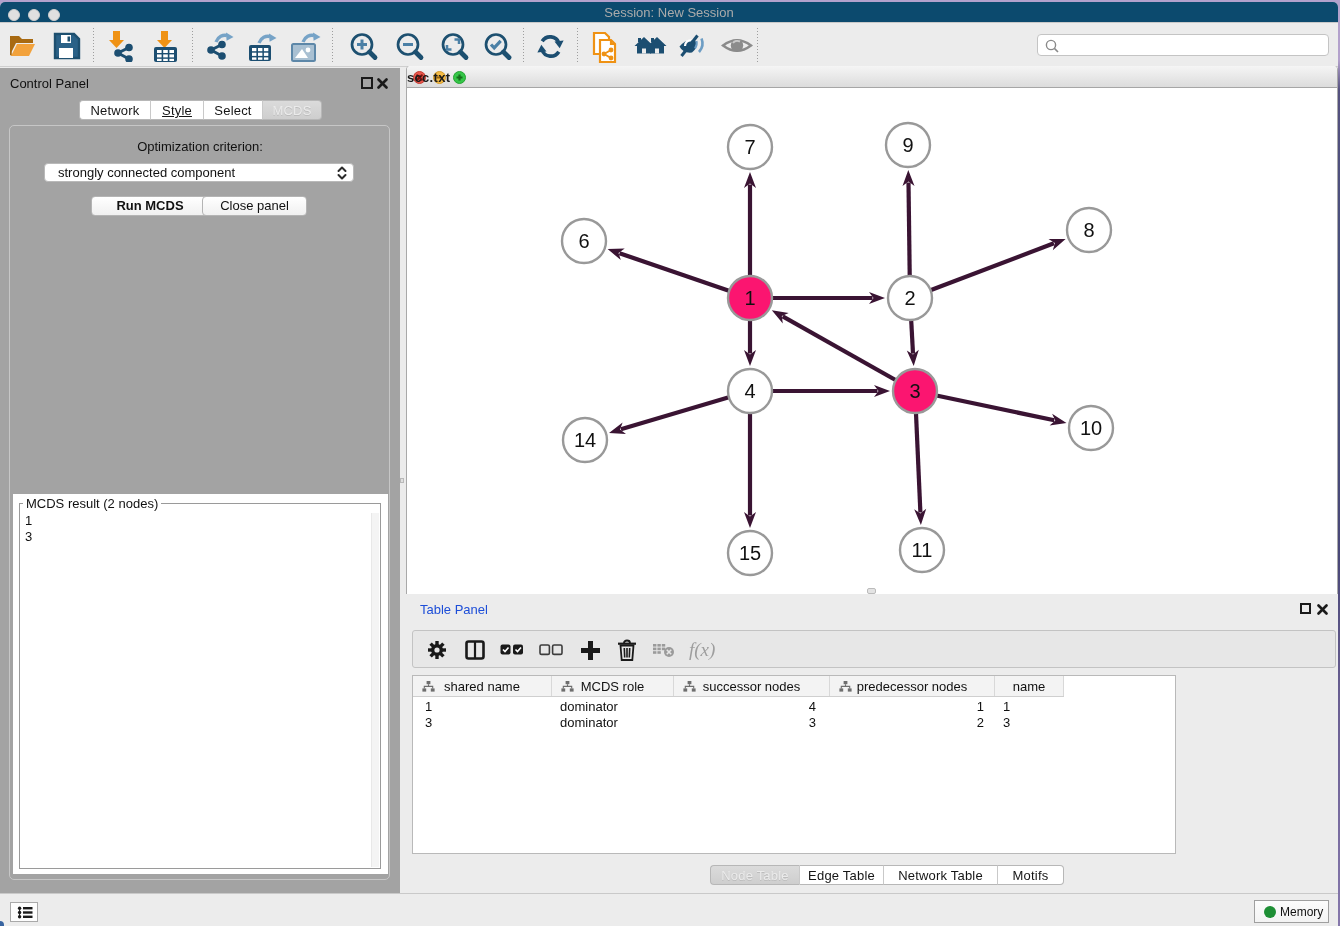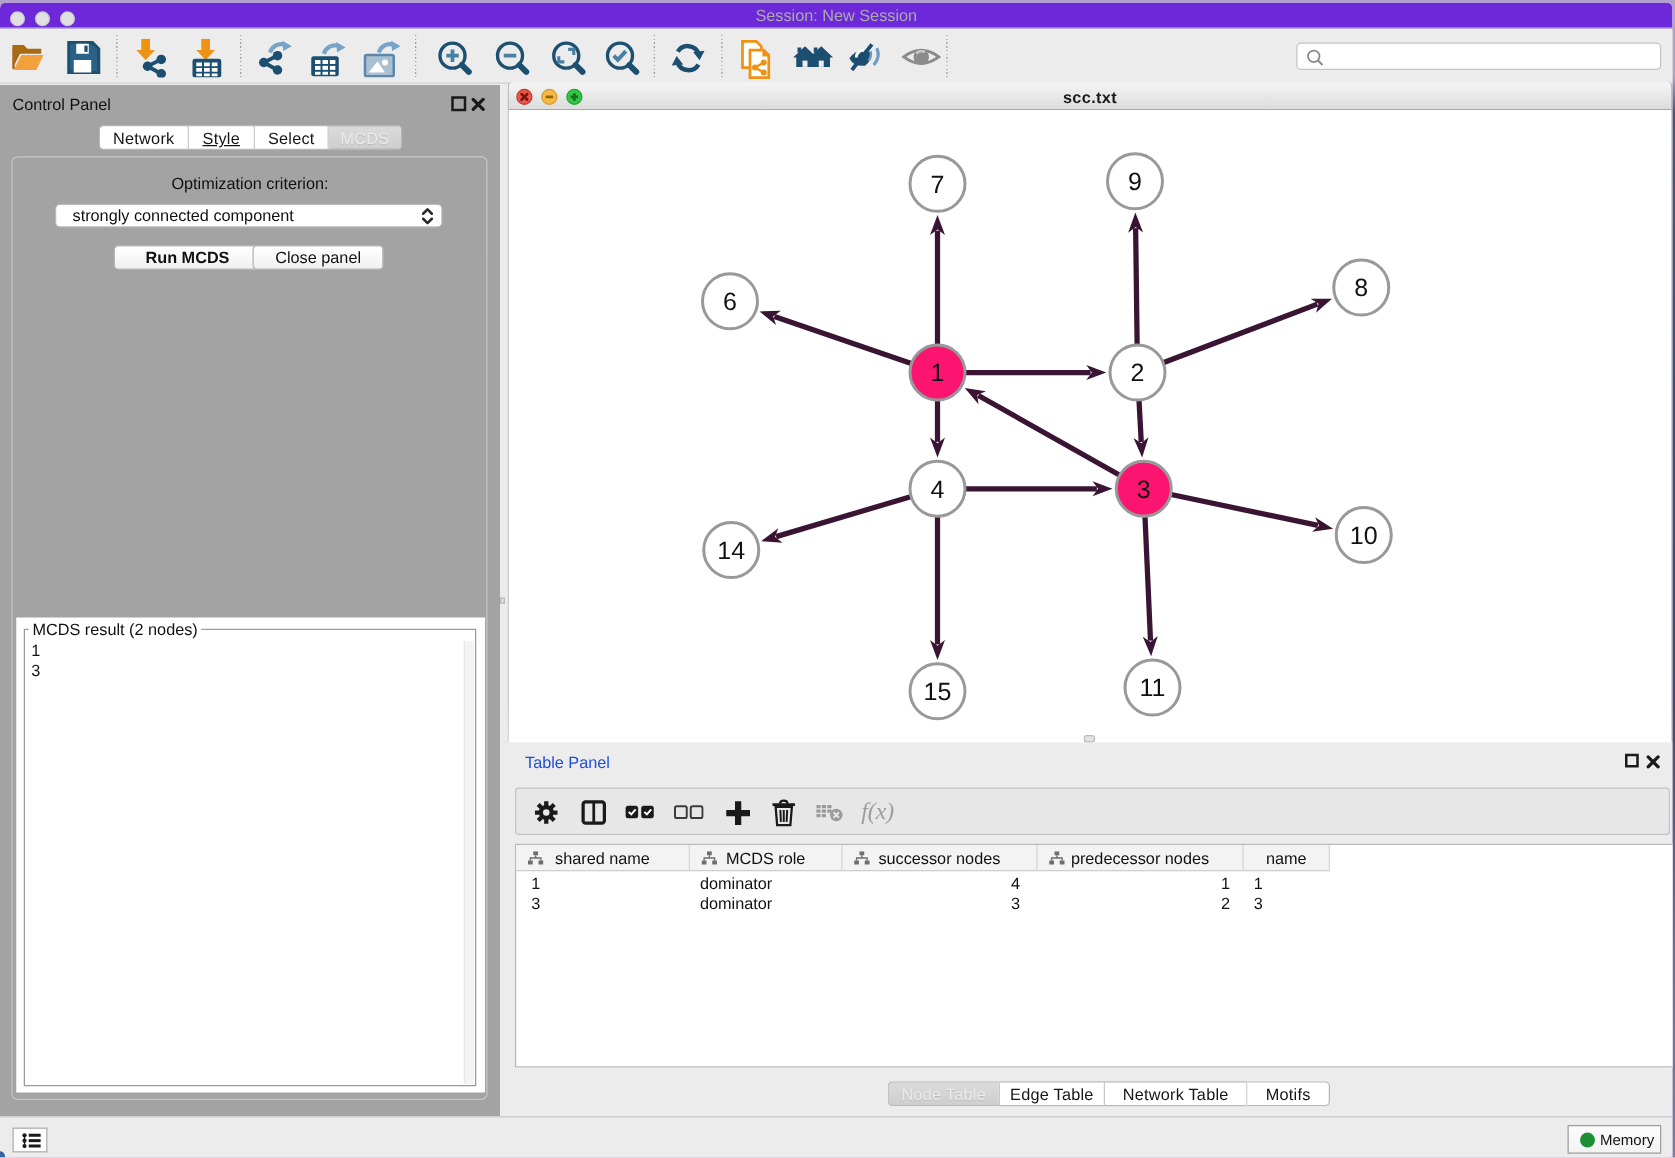--- a/index.html
+++ b/index.html
@@ -3,21 +3,21 @@
 <meta charset="utf-8">
 <style>
 * { margin:0; padding:0; box-sizing:border-box; }
 html,body { width:1340px; height:926px; overflow:hidden; }
 body { font-family:"Liberation Sans", sans-serif; background:#b3a1cc; position:relative; }
 #desk-right { position:absolute; right:0; top:0; width:4px; height:926px;
   background:linear-gradient(180deg,#b3a1cc 0px,#b3a1cc 60px,#55517f 90px,#454f7c 300px,#4a4878 560px,#6a5f92 700px,#8577ab 926px); }
 #win { position:absolute; left:0; top:2px; width:1338px; height:924px; background:#ececec;
   border-radius:5px 5px 0 0; overflow:hidden; }
 
-#titlebar { position:absolute; left:0; top:0; width:100%; height:21px; background:#6d28d9; border-bottom:1px solid #c9c9c9; }
+#titlebar { position:absolute; left:0; top:0; width:100%; height:21px; background:#0c4a6e; border-bottom:1px solid #c9c9c9; }
 .tl { position:absolute; top:7px; width:12px; height:12px; border-radius:50%; background:#e0e0e0; border:1px solid #cecece; }
 #titlebar .t1 { left:8px; } #titlebar .t2 { left:28px; } #titlebar .t3 { left:48px; }
 #titletext { position:absolute; top:3px; left:0; width:100%; text-align:center; font-size:13px; color:#ababab; }
 
 #toolbar { position:absolute; left:0; top:22px; width:100%; height:43px; background:#ececec; border-bottom:1px solid #cfcfcf; }
 .tbi { position:absolute; top:7px; }
 .tbsep { position:absolute; top:4px; width:1px; height:34px;
   background-image:repeating-linear-gradient(180deg,#9e9e9e 0 1px,transparent 1px 3px); }
 #searchbox { position:absolute; left:1037px; top:10px; width:292px; height:22px; background:#fff;
   border:1px solid #c4c4c4; border-radius:4px; }
@@ -46,31 +46,31 @@
 #mcds-scroll { position:absolute; right:1px; top:9px; width:8px; height:354px; background:#f4f4f4; border-left:1px solid #e8e8e8; }
 #mcds-lines { position:absolute; left:5px; top:9px; font-size:13px; color:#111; line-height:16px; }
 
 #vsplit { position:absolute; left:400px; top:66px; width:6px; height:825px; background:#ececec; }
 #vsplit .knob, .knob { position:absolute; background:#e0e0e0; border:1px solid #b9b9b9; }
 
 #netwin { position:absolute; left:406px; top:64px; width:932px; height:528px; background:#fff;
   border-left:1px solid #a9a9a9; border-right:1px solid #a9a9a9; border-radius:4px 4px 0 0; }
 #net-titlebar { position:absolute; left:0; top:0; width:100%; height:22px;
   background:linear-gradient(180deg,#f5f5f5,#dcdcdc); border-bottom:1px solid #a6a6a6; border-radius:4px 4px 0 0; }
-#net-title { position:absolute; width:100%; text-align:center; top:4px; font-size:13px; font-weight:bold; color:#1a1a1a; letter-spacing:0.3px; }
+#net-title { position:absolute; width:100%; top:4px; font-size:13px; font-weight:bold; color:#1a1a1a; letter-spacing:0.3px; }
 .tfl { position:absolute; top:5px; width:13px; height:13px; border-radius:50%; }
 #net-canvas { position:absolute; left:0; top:23px; width:930px; height:505px; background:#fff; }
 #net-grip { position:absolute; left:460px; top:522px; width:9px; height:6px; background:#e3e3e3; border:1px solid #bbb; border-radius:2px; }
 
 #tpanel { position:absolute; left:406px; top:592px; width:932px; height:299px; background:#ececec; }
 #tp-title { position:absolute; left:14px; top:8px; font-size:13px; color:#1d4ed8; }
 #tp-float { position:absolute; left:894px; top:9px; width:11px; height:11px; border:2px solid #1a1a1a; }
 #tp-close { position:absolute; left:911px; top:10px; }
 #tp-toolbar { position:absolute; left:6px; top:36px; width:924px; height:38px; background:#e7e7e7; border:1px solid #c3c3c3; border-radius:3px; }
-#tp-table { position:absolute; left:6px; top:81px; width:928px; height:179px; background:#fff; border:1px solid #b9b9b9; }
+#tp-table { position:absolute; left:6px; top:81px; width:764px; height:179px; background:#fff; border:1px solid #b9b9b9; }
 #tp-header { position:absolute; left:0; top:0; height:21px; width:651px; background:#f3f3f3; border-bottom:1px solid #cfcfcf; font-size:13px; color:#111; }
 .hcell { position:absolute; top:0; height:20px; border-right:1px solid #d8d8d8; }
 .hcell span { position:absolute; top:3px; width:100%; text-align:center; }
 .hico { position:absolute; left:9px; top:5px; }
 .trow { position:absolute; font-size:13px; color:#111; height:16px; line-height:16px; }
 #tp-tabs { left:288px; top:271px; }
 #tp-tabs .tab { line-height:19px; }
 
 #statusbar { position:absolute; left:0; top:891px; width:1338px; height:35px; background:#ececec; border-top:1px solid #c9c9c9; }
 #sb-btn { position:absolute; left:10px; top:8px; width:28px; height:20px; background:#fdfdfd; border:1px solid #a9a9a9; }

